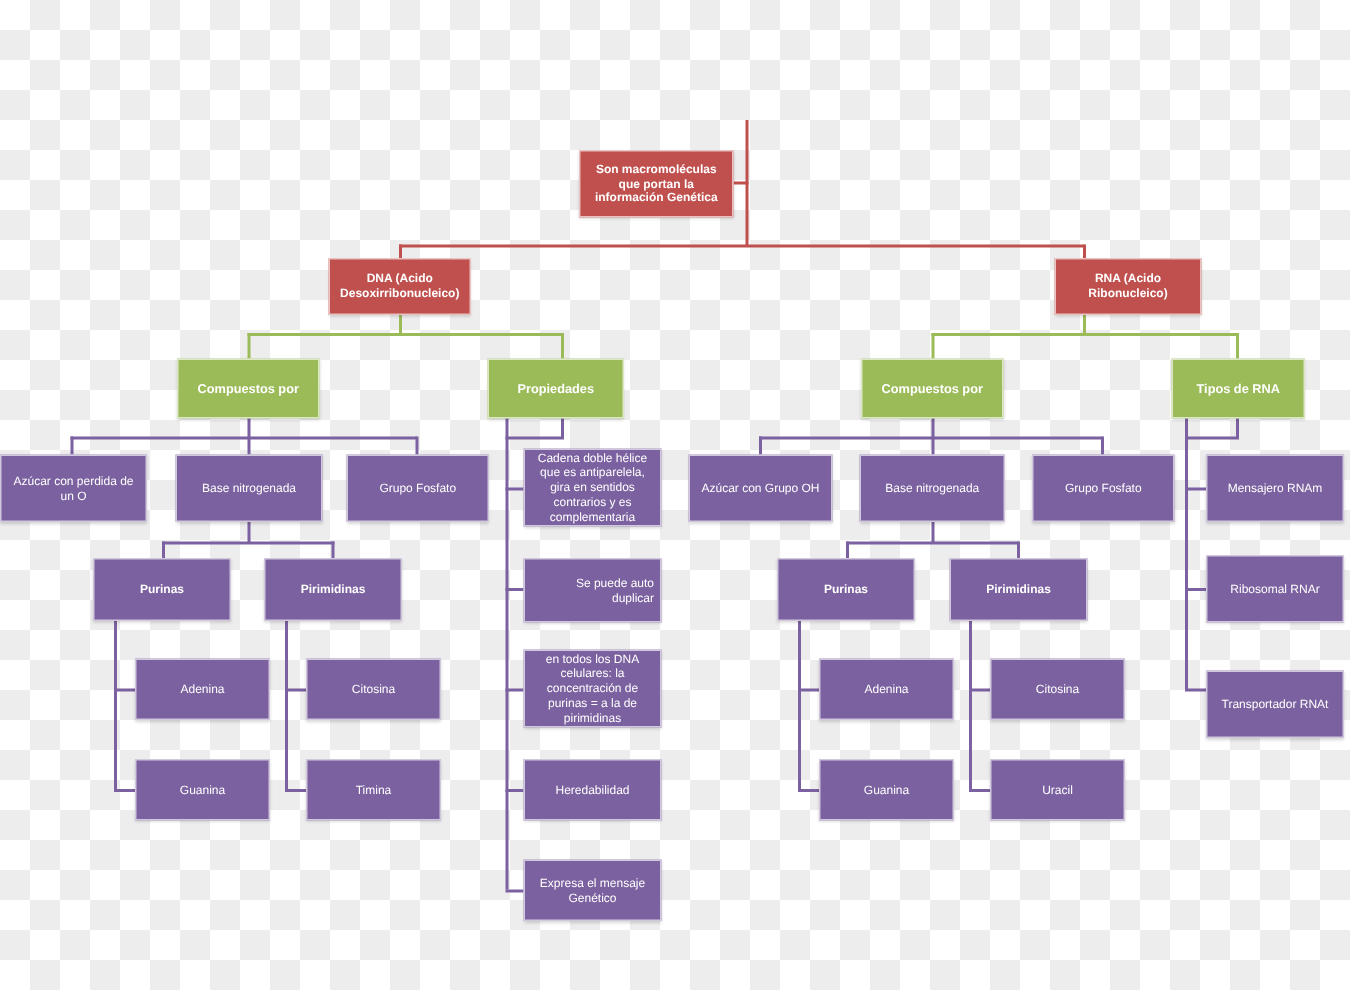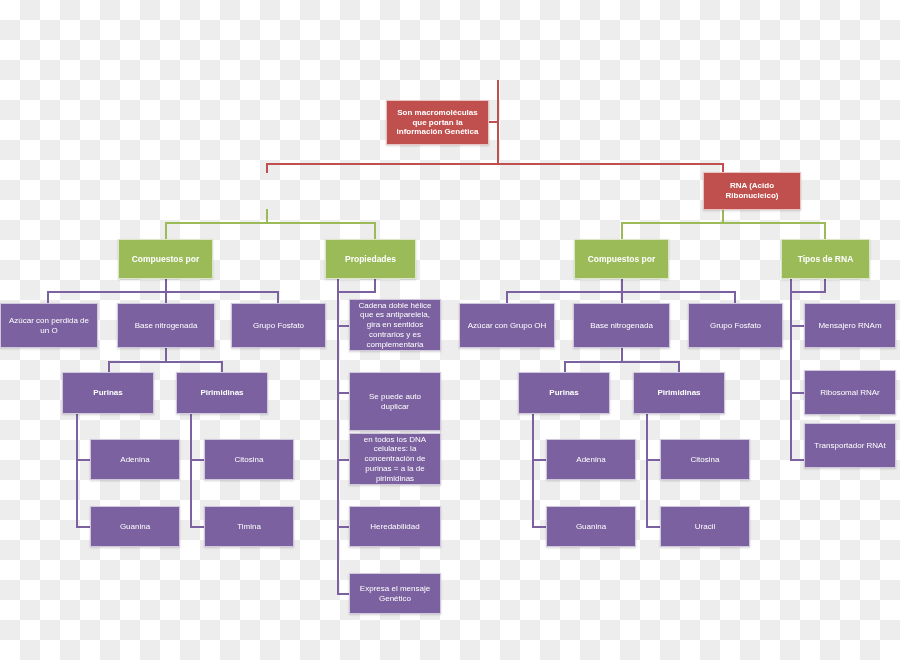--- a/index.html
+++ b/index.html
@@ -117,20 +117,23 @@
   <div class="ln purple h" style="left:790px;top:392px;width:14px;height:2px;"></div>
   <div class="ln purple h" style="left:790px;top:459px;width:14px;height:2px;"></div>
   <div class="ln purple v" style="left:824px;top:278px;width:2px;height:14px;"></div>
   <div class="ln purple h" style="left:790px;top:291px;width:36px;height:2px;"></div>
 
 
   <div class="node n-red" style="left:386px;top:100px;width:103px;height:45px;">
     <span>Son macromoléculas que portan la información Genética</span>
   </div>
 
+  <div class="node n-red" style="left:219px;top:172px;width:95px;height:38px;">
+    <span>DNA  (Acido Desoxirribonucleico)</span>
+  </div>
 
   <div class="node n-red" style="left:674px;top:172px;width:98px;height:38px;margin-left:29px;">
     <span>RNA  (Acido Ribonucleico)</span>
   </div>
 
   <div class="node n-green" style="left:118px;top:239px;width:95px;height:40px;">
     <span>Compuestos por</span>
   </div>
 
   <div class="node n-green" style="left:325px;top:239px;width:91px;height:40px;">
@@ -171,21 +174,21 @@
   <div class="node n-purple" style="left:204px;top:439px;width:90px;height:41px;">
     <span>Citosina</span>
   </div>
   <div class="node n-purple" style="left:204px;top:506px;width:90px;height:41px;">
     <span>Timina</span>
   </div>
 
   <div class="node n-purple" style="left:349px;top:299px;width:92px;height:52px;">
     <span>Cadena doble hélice que es antiparelela, gira en sentidos contrarios y es complementaria</span>
   </div>
-  <div class="node n-purple" style="left:349px;top:372px;width:92px;height:59px;">
+  <div class="node n-purple" style="left:349px;top:372px;width:92px;height:43px;text-align:right;">
     <span>Se puede auto duplicar</span>
   </div>
   <div class="node n-purple" style="left:349px;top:433px;width:92px;height:52px;">
     <span>en todos los DNA celulares: la concentración de purinas = a la de pirimidinas</span>
   </div>
   <div class="node n-purple" style="left:349px;top:506px;width:92px;height:41px;">
     <span>Heredabilidad</span>
   </div>
   <div class="node n-purple" style="left:349px;top:573px;width:92px;height:41px;">
     <span>Expresa el mensaje Genético</span>
@@ -220,17 +223,17 @@
   <div class="node n-purple" style="left:660px;top:506px;width:90px;height:41px;justify-content:flex-end;">
     <span>Uracil</span>
   </div>
 
   <div class="node n-purple" style="left:804px;top:303px;width:92px;height:45px;">
     <span>Mensajero RNAm</span>
   </div>
   <div class="node n-purple" style="left:804px;top:370px;width:92px;height:45px;">
     <span>Ribosomal RNAr</span>
   </div>
-  <div class="node n-purple" style="left:804px;top:423px;width:92px;height:45px;">
+  <div class="node n-purple" style="left:804px;top:447px;width:92px;height:45px;">
     <span>Transportador RNAt</span>
   </div>
 
 </div>
 
 </body></html>

